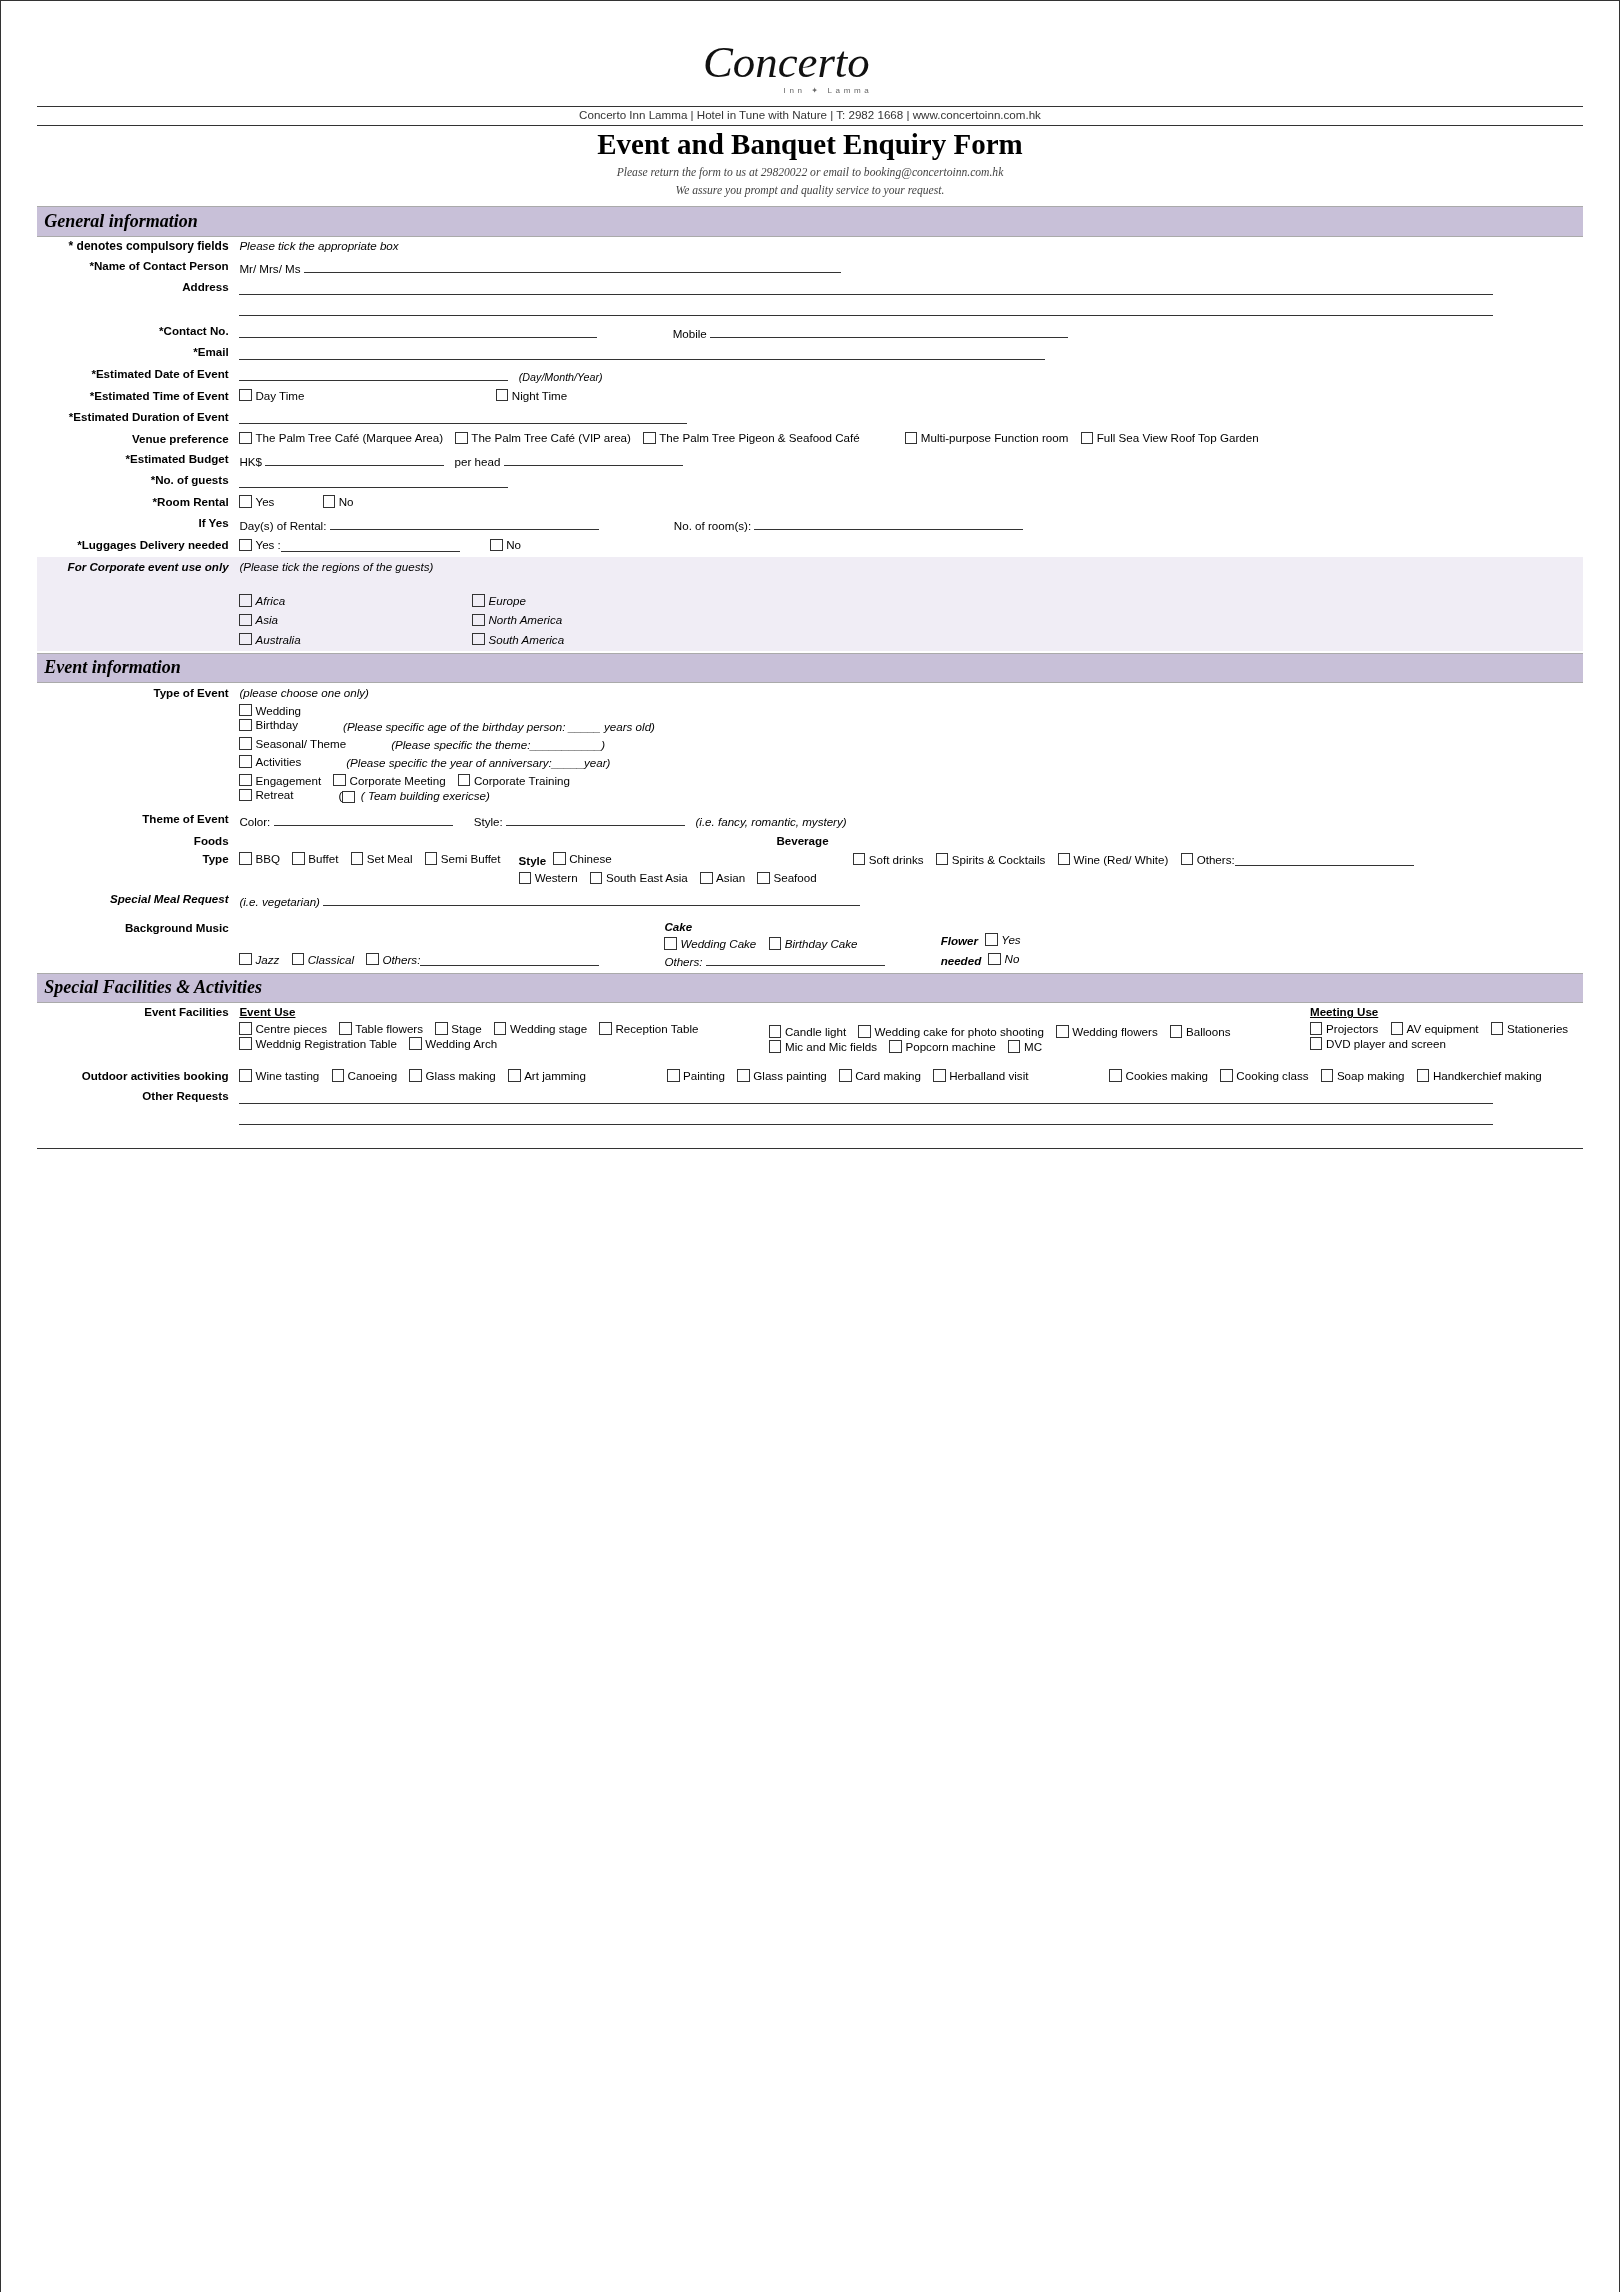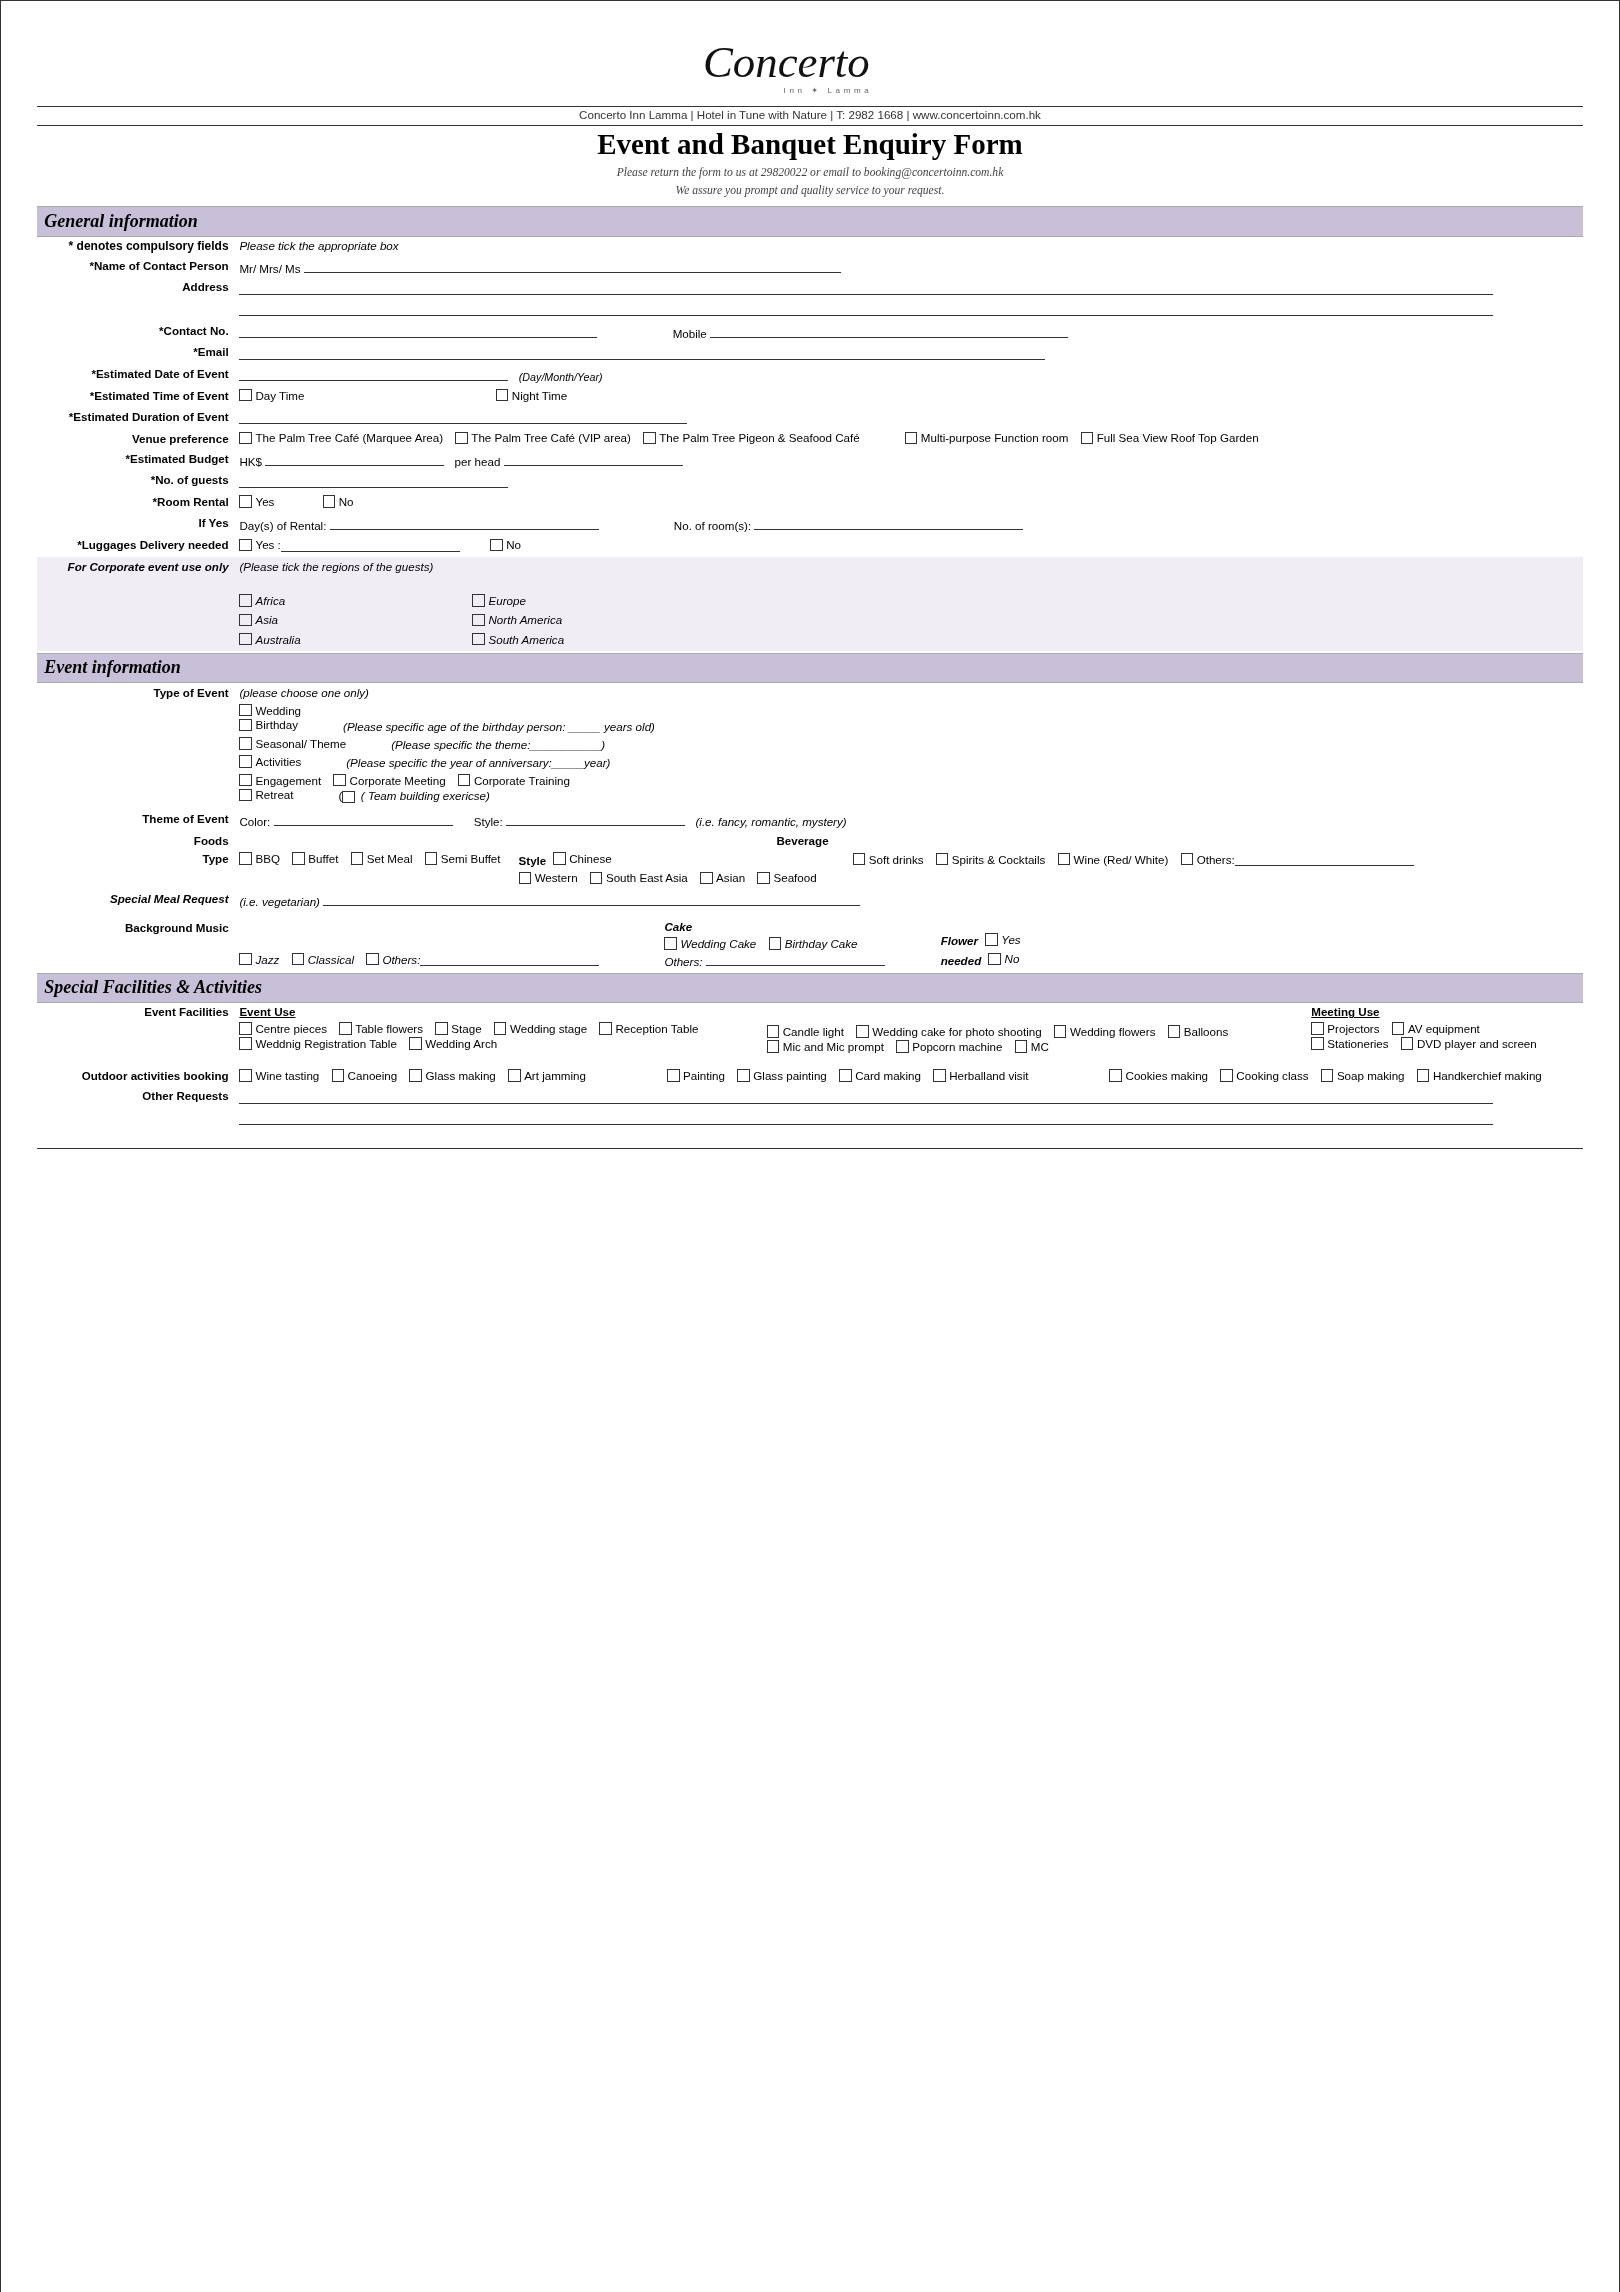--- a/index.html
+++ b/index.html
@@ -635,21 +635,21 @@
             <div class="checkbox-item mb2">
               <span class="checkbox"></span>
               <span>Wedding flowers</span>
             </div>
             <div class="checkbox-item mb2">
               <span class="checkbox"></span>
               <span>Balloons</span>
             </div>
             <div class="checkbox-item mb2">
               <span class="checkbox"></span>
-              <span>Mic and Mic prompt</span>
+              <span>Mic and Mic fields</span>
             </div>
             <div class="checkbox-item mb2">
               <span class="checkbox"></span>
               <span>Popcorn machine</span>
             </div>
             <div class="checkbox-item mb2">
               <span class="checkbox"></span>
               <span>MC</span>
             </div>
           </div>

